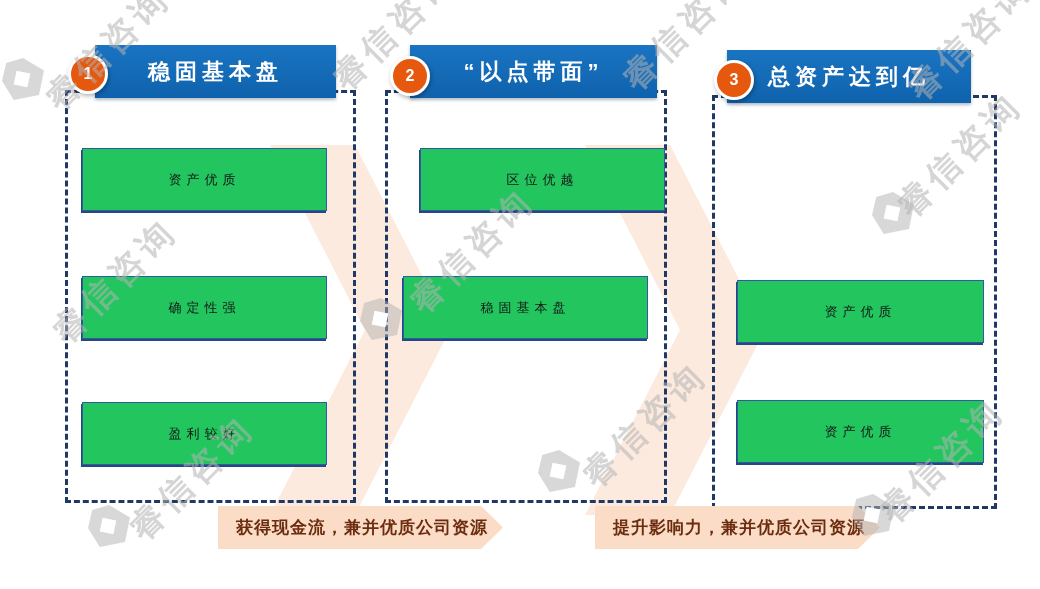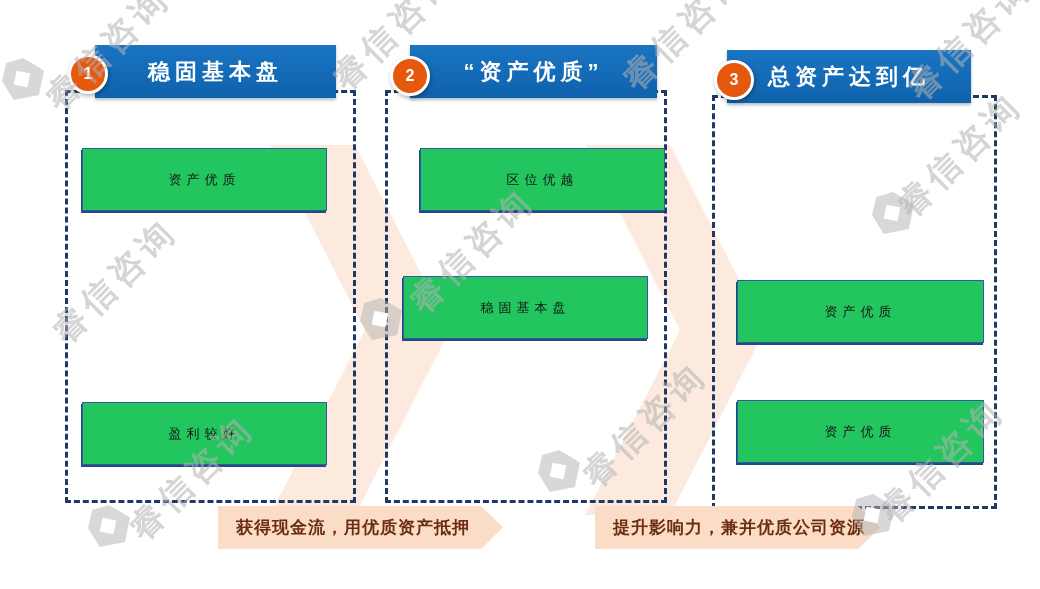--- a/index.html
+++ b/index.html
@@ -77,27 +77,30 @@
   <div class="col-frame" style="left:65px;top:90px;width:285px;height:407px"></div>
   <div class="col-header" style="left:95px;top:45px;width:241px;height:53px">
     <span>稳固基本盘</span>
   </div>
   <div class="badge" style="left:68px;top:54px">
     <span>1</span>
   </div>
   <div class="item" style="left:82px;top:148px;width:243px;height:61px">
     <span>资产优质</span>
   </div>
+  <div class="item" style="left:82px;top:276px;width:243px;height:61px">
+    <span>确定性强</span>
+  </div>
   <div class="item" style="left:82px;top:402px;width:243px;height:61px">
     <span>盈利较好</span>
   </div>
 
   <div class="col-frame" style="left:385px;top:90px;width:276px;height:407px"></div>
   <div class="col-header" style="left:410px;top:45px;width:247px;height:53px">
-    <span>“资产优质”</span>
+    <span>“以点带面”</span>
   </div>
   <div class="badge" style="left:390px;top:56px">
     <span>2</span>
   </div>
   <div class="item" style="left:420px;top:148px;width:243px;height:61px">
     <span>区位优越</span>
   </div>
   <div class="item" style="left:403px;top:276px;width:243px;height:61px">
     <span>稳固基本盘</span>
   </div>
@@ -110,21 +113,21 @@
     <span>3</span>
   </div>
   <div class="item" style="left:737px;top:280px;width:245px;height:61px">
     <span>资产优质</span>
   </div>
   <div class="item" style="left:737px;top:400px;width:245px;height:61px">
     <span>资产优质</span>
   </div>
 
   <div class="banner" style="left:218px;top:506px;width:285px">
-    <span>获得现金流，用优质资产抵押</span>
+    <span>获得现金流，兼并优质公司资源</span>
   </div>
   <div class="banner" style="left:595px;top:506px;width:285px">
     <span>提升影响力，兼并优质公司资源</span>
   </div>
 
   <div class="wm-layer">
     <div class="wm" style="left:28px;top:25px">睿信咨询</div>
     <div class="wm" style="left:315px;top:5px">睿信咨询</div>
     <div class="wm" style="left:605px;top:5px">睿信咨询</div>
     <div class="wm" style="left:890px;top:15px">睿信咨询</div>

